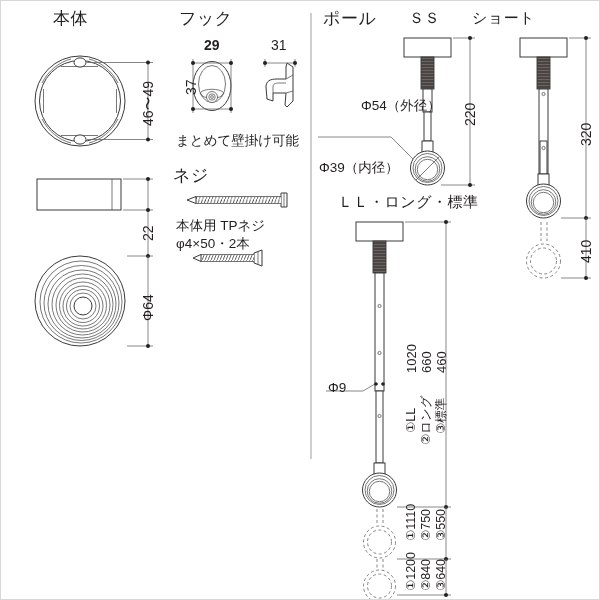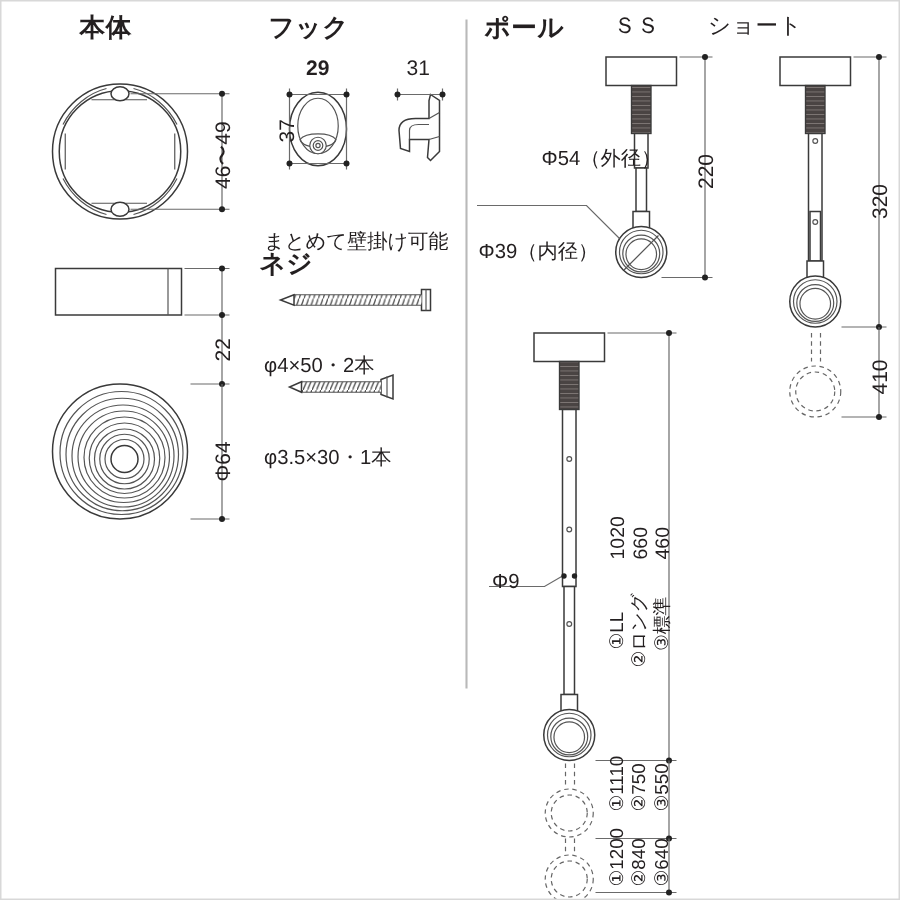--- a/index.html
+++ b/index.html
@@ -23,21 +23,21 @@
   .ln{stroke:#3a3a3a;stroke-width:1;fill:none;}
   .ln-thin{stroke:#555;stroke-width:0.8;fill:none;}
   .dim{stroke:#6a6a6a;stroke-width:0.8;fill:none;}
   .dash-s{stroke:#666;stroke-width:0.8;fill:none;stroke-dasharray:3 2.5;}
   .fillw{fill:#ffffff;}
   .dot{fill:#222;}
   .divider{stroke:#b9b9b9;stroke-width:1.4;}
 
   
   .tx{position:absolute;color:#231f20;white-space:nowrap;line-height:1.18;}
-  .hdr{font-size:17px;font-weight:bold;letter-spacing:0.5px;}
+  .hdr{font-size:17px;font-weight:normal;letter-spacing:0.5px;}
   .sub{font-size:15px;letter-spacing:0.5px;}
   .num{font-size:14px;}
   .num-s{font-size:13px;}
   .note{font-size:13.5px;line-height:1.35;}
   .lbl{font-size:13.5px;line-height:1.3;}
   .rot90{transform-origin:0 0;transform:rotate(-90deg);}
   .circnum{font-size:12.5px;}
 </style>
 </head>
 <body>
@@ -300,29 +300,30 @@
 
   <div class="tx hdr" style="left:52px;top:8px;">本体</div>
   <div class="tx num rot90" style="left:139px;top:125px;">46〜49</div>
   <div class="tx num rot90" style="left:139px;top:240px;">22</div>
   <div class="tx num rot90" style="left:139px;top:320px;">Φ64</div>
 
   <div class="tx hdr" style="left:178px;top:8px;">フック</div>
   <div class="tx num" style="left:203px;top:36px;font-weight:bold;">29</div>
   <div class="tx num" style="left:270px;top:36px;">31</div>
   <div class="tx num rot90" style="left:182px;top:94px;">37</div>
-  <div class="tx note" style="left:175px;top:131px;margin-top:20px;">まとめて壁掛け可能</div>
+  <div class="tx note" style="left:175px;top:131px;">まとめて壁掛け可能</div>
 
   <div class="tx hdr" style="left:172px;top:165px;">ネジ</div>
+  <div class="tx lbl" style="left:175px;top:216px;">本体用 TPネジ</div>
   <div class="tx lbl" style="left:175px;top:234px;">φ4×50・2本</div>
-  <div class="tx lbl" style="left:175px;top:295px;">φ3.5×30・1本</div>
 
   <div class="tx hdr" style="left:322px;top:8px;">ポール</div>
   <div class="tx sub" style="left:408px;top:8px;">ＳＳ</div>
   <div class="tx sub" style="left:471px;top:8px;">ショート</div>
+  <div class="tx sub" style="left:337px;top:192px;">ＬＬ・ロング・標準</div>
 
   <div class="tx lbl" style="left:318px;top:96px;margin-left:42px;">Φ54（外径）</div>
   <div class="tx lbl" style="left:318px;top:114px;margin-top:44px;">Φ39（内径）</div>
   <div class="tx lbl" style="left:327px;top:378px;">Φ9</div>
 
   <div class="tx num rot90" style="left:461px;top:125px;">220</div>
   <div class="tx num rot90" style="left:577px;top:145px;">320</div>
   <div class="tx num rot90" style="left:577px;top:262px;">410</div>
 
   <div class="tx num-s rot90" style="left:403px;top:372px;">1020</div>

